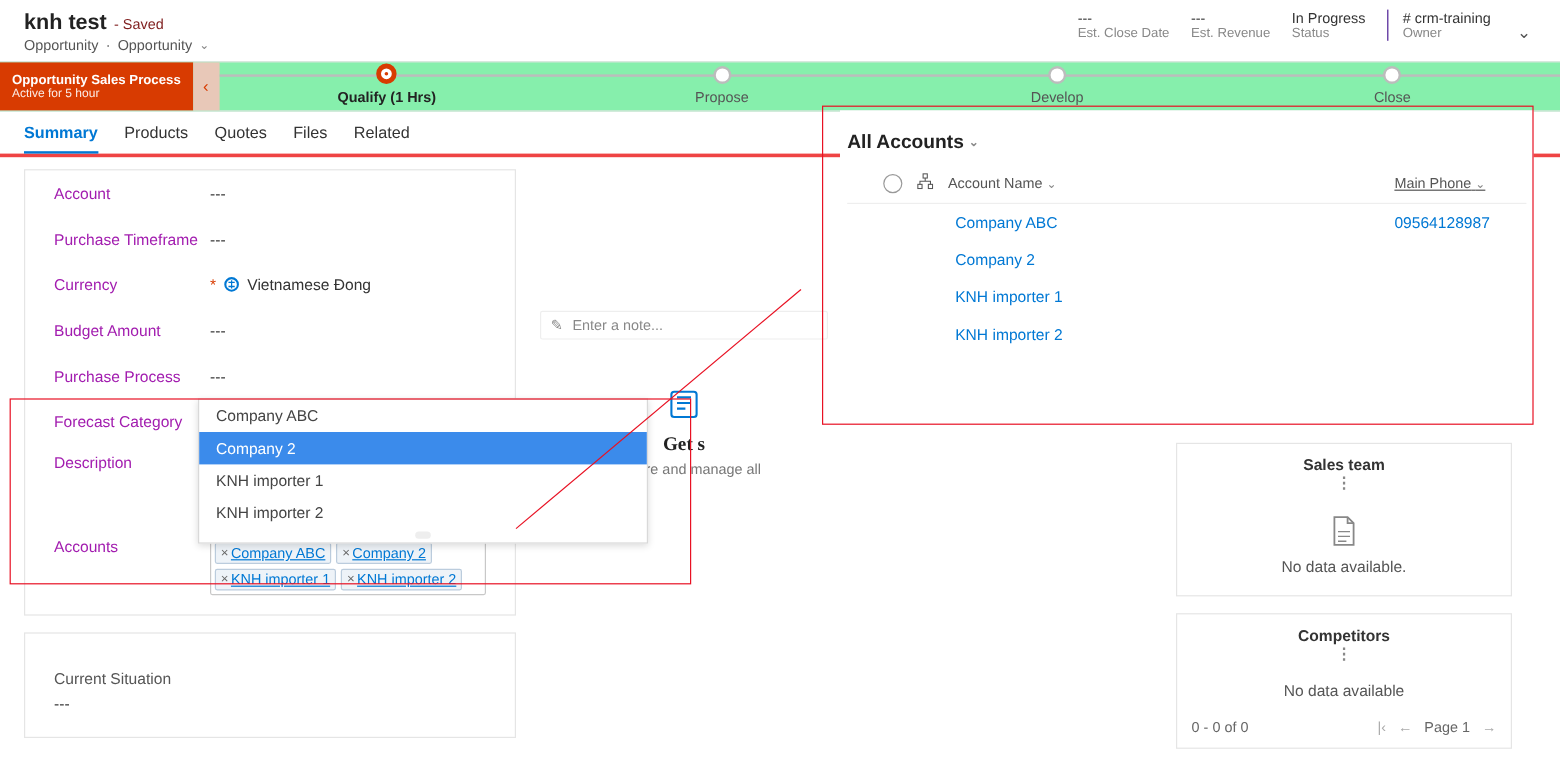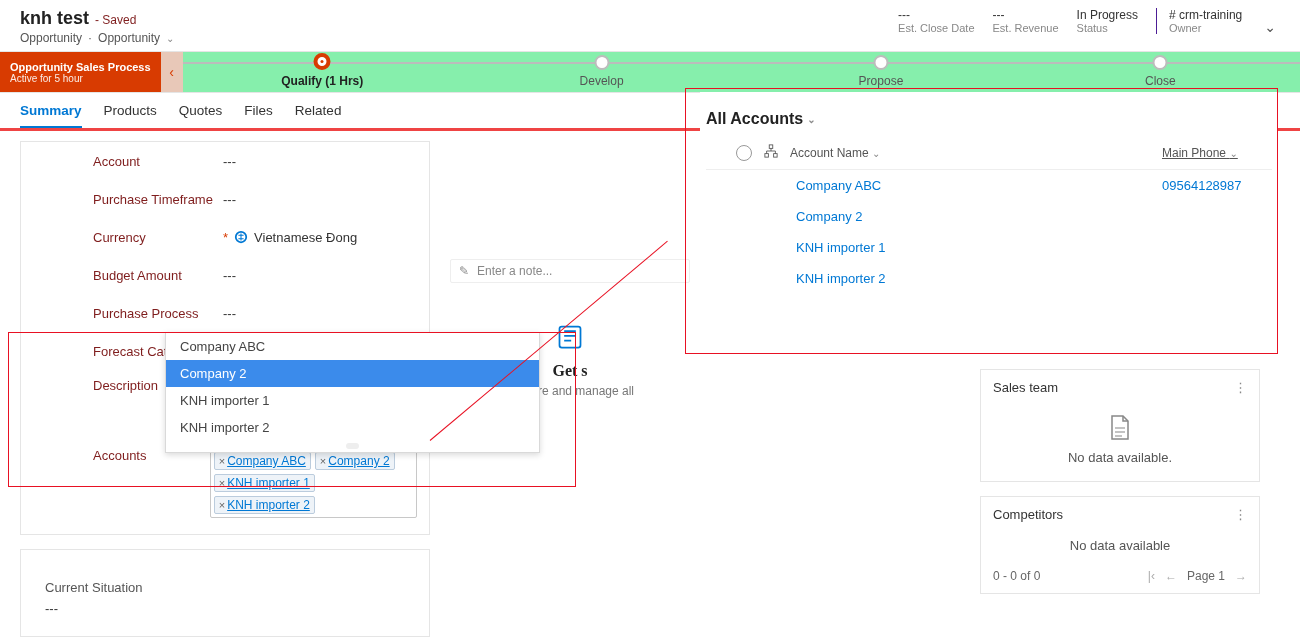--- a/index.html
+++ b/index.html
@@ -40,21 +40,21 @@
   .tab.active { color: #0078d4; border-bottom: 2px solid #0078d4; font-weight: 600; }
 
   
   .main { display: flex; padding: 0; position: relative; }
   .col-left { width: 430px; padding: 10px 0 0 20px; position: relative; }
   .col-right { flex: 1; padding: 10px 20px 0 0; }
 
   
   .form-card { border: 1px solid #e5e5e5; padding: 0 0 8px 0; margin-bottom: 14px; }
   .frow { display: flex; align-items: center; padding: 8px 12px 8px 24px; font-size: 13px; min-height: 38px; }
-  .frow .flab { width: 130px; color: #7f1d1d; margin-left: 48px; }
+  .frow .flab { width: 130px; color: #a21caf; }
   .frow .fval { flex: 1; color: #333; }
   .frow .req { color: #d83b01; margin-right: 6px; }
   .currency-val { color: #0078d4; display: flex; align-items: center; gap: 6px; }
   .currency-icon { width: 14px; height: 14px; display:inline-block; }
   .acc-row { align-items: flex-start; }
   .chips-wrap { display: flex; flex-wrap: wrap; gap: 4px; border: 1px solid #c8c8c8; padding: 3px; border-radius: 2px; width: 230px; }
   .chip { display: inline-flex; align-items: center; background: #eef3f8; border: 1px solid #bcd; border-radius: 2px; padding: 1px 4px; font-size: 12px; }
   .chip .x { color: #666; margin-right: 2px; cursor: pointer; font-size: 11px; }
   .chip a { text-decoration: underline; }
 
@@ -85,21 +85,21 @@
   .radio-dot { width: 16px; height:16px; border:1.5px solid #999; border-radius:50%; display:inline-block; }
   .hier-icon { width:14px;height:14px; }
 
   .getstarted { text-align: center; margin-top: 40px; }
   .getstarted .gs-icon { display:inline-block; color:#0078d4; }
   .getstarted .gs-title { font-size: 16px; font-weight: 600; margin-top: 8px; color:#222;font-family:Liberation Serif, serif; }
   .getstarted .gs-sub { font-size: 12px; color: #777; margin-top: 4px; }
 
   
   .side-panel { border:1px solid #e5e5e5; margin-bottom: 14px; padding: 0; }
-  .side-head { display:flex; justify-content:space-between; align-items:center; padding: 10px 12px; font-size:13px; color:#333; font-weight: 400; }
+  .side-head { display:flex; justify-content:space-between; align-items:center; padding: 10px 12px; font-size:13px; color:#333; font-weight: 700; flex-direction: column; }
   .side-menu { color:#888; cursor:pointer; }
   .side-body { padding: 10px 12px 16px 12px; text-align:center; color:#555; font-size:13px; }
   .doc-icon { display:inline-block; color:#888; margin-bottom:6px; }
   .pager { display:flex; justify-content:space-between; align-items:center; padding: 10px 12px; font-size:12px; color:#666; }
   .pager-nav { display:flex; gap:10px; align-items:center; color:#aaa; }
 
   
   .mid-clip { position: absolute; left: 450px; top: 128px; width: 240px; }
 </style>
 </head>
@@ -146,25 +146,25 @@
   </div>
   <div class="proc-chev">‹</div>
   <div class="stages">
     <div class="stage-track"></div>
     <div class="stage active">
       <span class="stage-dot"></span>
       <span>Qualify  (1 Hrs)</span>
     </div>
     <div class="stage">
       <span class="stage-dot"></span>
-      <span>Develop</span>
+      <span>Propose</span>
     </div>
     <div class="stage">
       <span class="stage-dot"></span>
-      <span>Propose</span>
+      <span>Develop</span>
     </div>
     <div class="stage">
       <span class="stage-dot"></span>
       <span>Close</span>
     </div>
   </div>
 </div>
 
 <div class="tabs">
   <div class="tab active">Summary</div>

